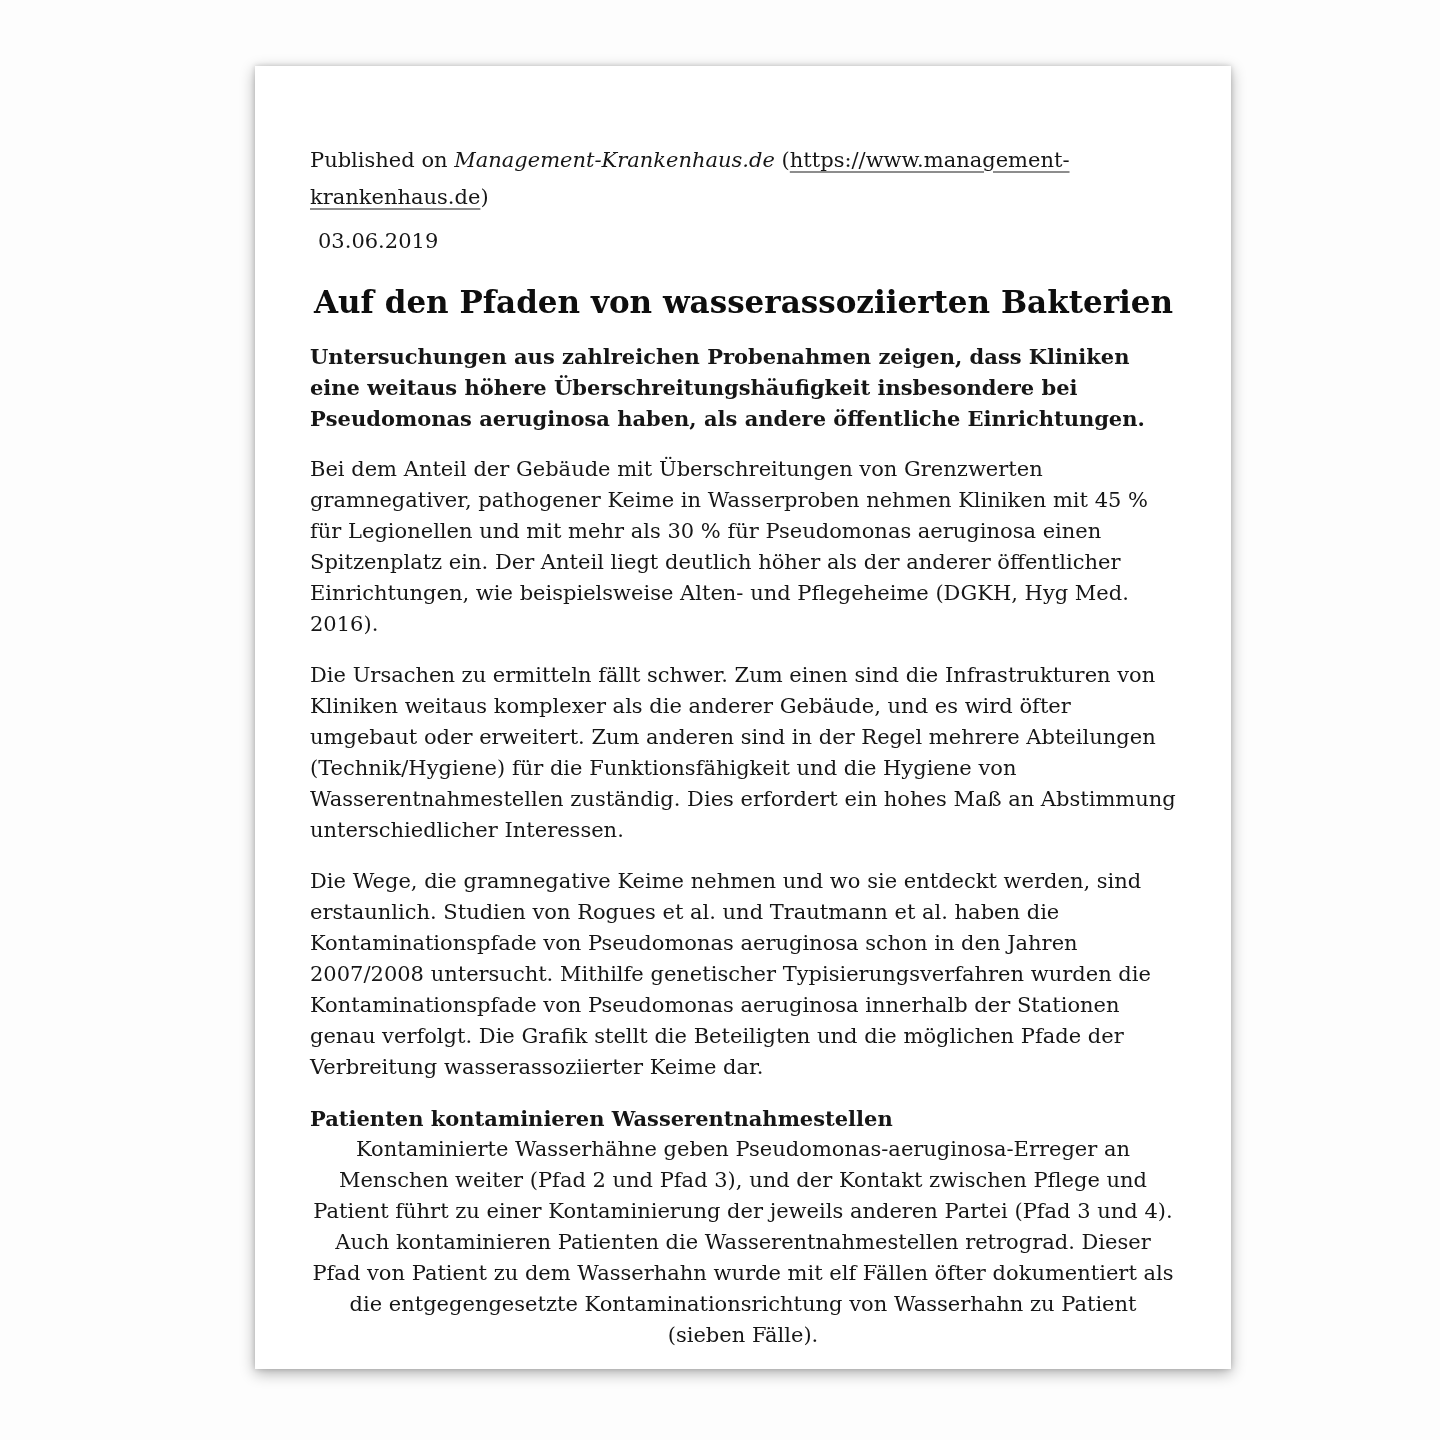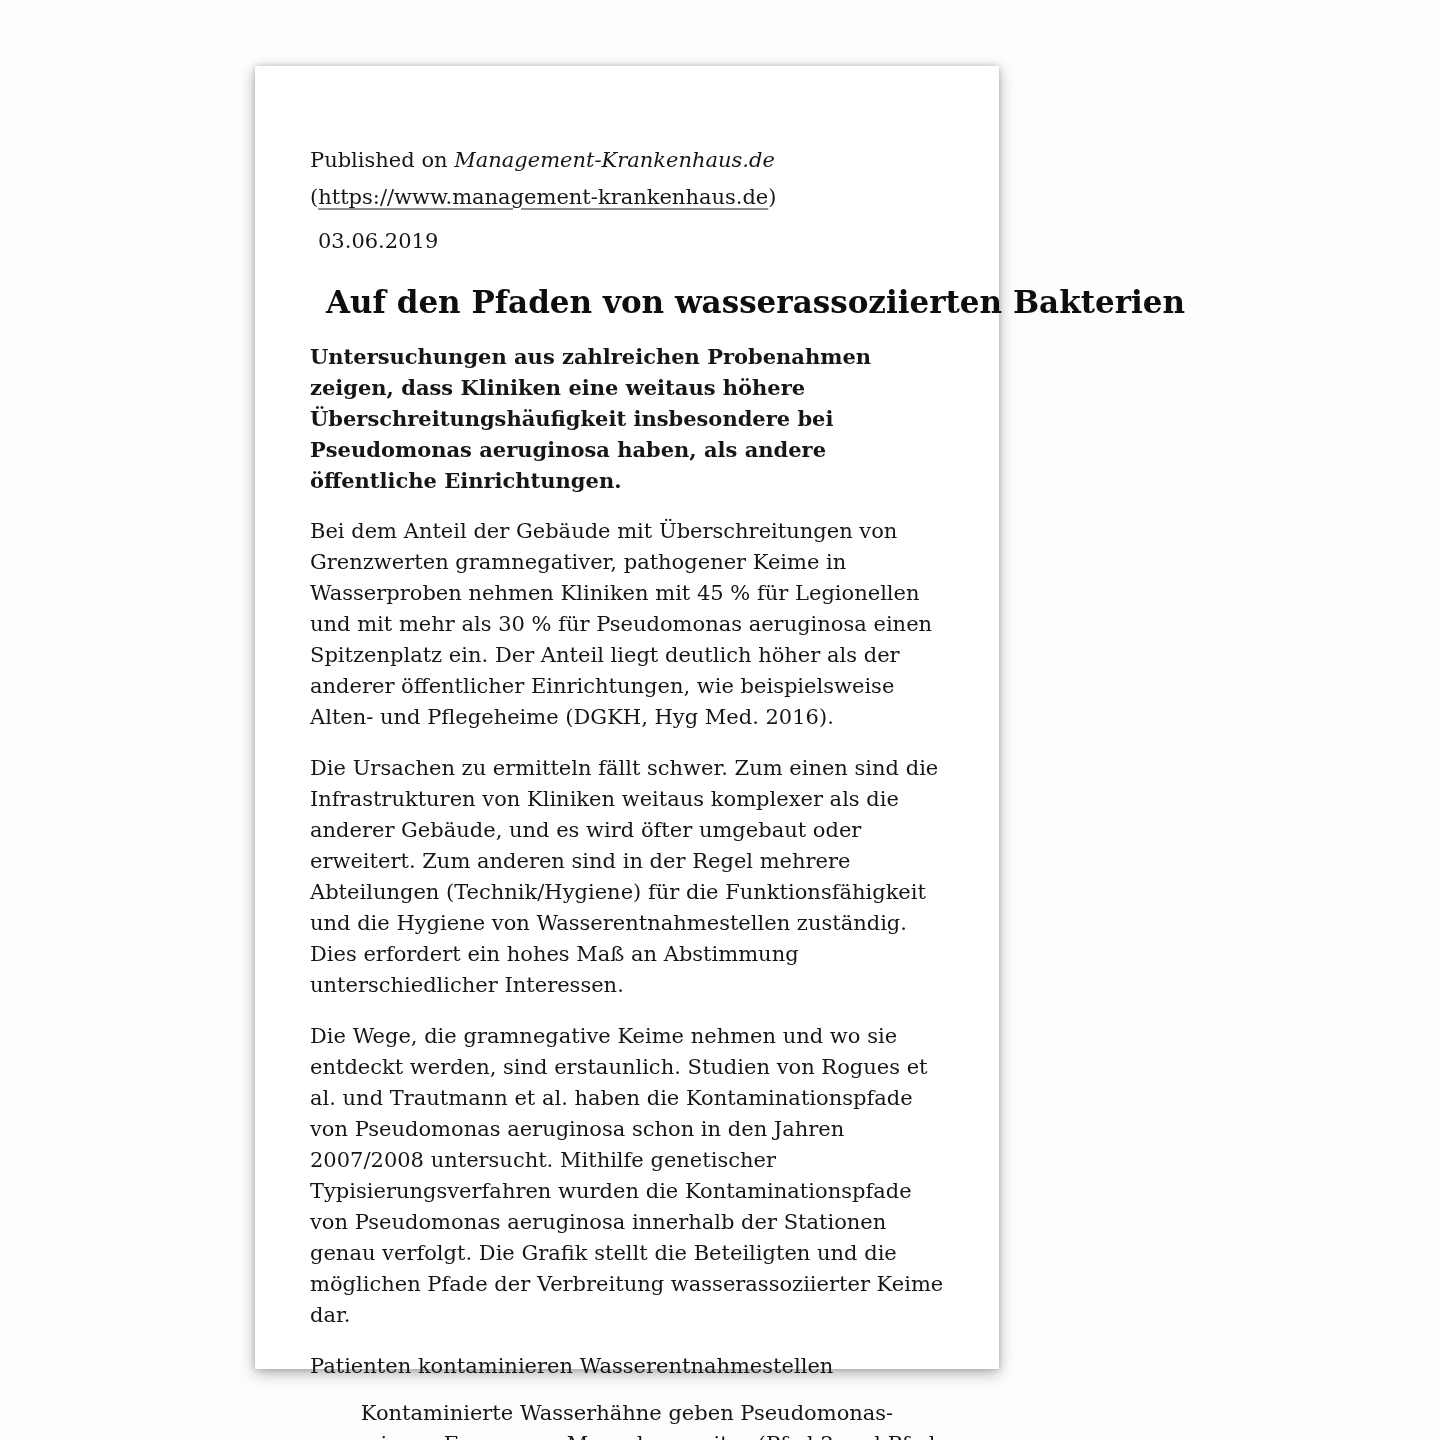--- a/index.html
+++ b/index.html
@@ -12,21 +12,21 @@
     background: #fdfdfd;
     font-family: "DejaVu Serif", serif;
     color: #161616;
     position: relative;
     overflow: hidden;
   }
   .sheet {
     position: absolute;
     left: 255px;
     top: 66px;
-    width: 744px;
+    width: 976px;
     height: 1303px;
     box-sizing: border-box;
     background: #ffffff;
     box-shadow: 0 4px 14px rgba(0,0,0,0.32), 0 0 5px rgba(0,0,0,0.16);
     padding: 76px 55px 0 55px;
   }
   .byline {
     font-size: 21px;
     line-height: 37px;
     margin: 0 0 10px 0;
@@ -42,35 +42,35 @@
   }
   .date {
     font-size: 21px;
     line-height: 31px;
     margin: 8px;
   }
   h1.title {
     font-size: 31px;
     line-height: 38px;
     font-weight: bold;
-    margin: 26px 0 0 16px;
+    margin: 26px 0 0 4px;
     white-space: nowrap;
     color: #0e0e0e;
   }
   p.body-par {
     font-size: 21px;
     line-height: 31px;
     margin: 20px 0 0 0;
   }
   p.lead {
     font-weight: bold;
   }
   p.subhead {
-    font-weight: normal;
-    margin-bottom: 16px;
+    font-weight: bold;
+    margin-bottom: 0;
   }
   p.no-gap {
     margin-top: 0;
     text-align: center;
   }
 </style>
 </head>
 <body>
 
 <div class="sheet">

